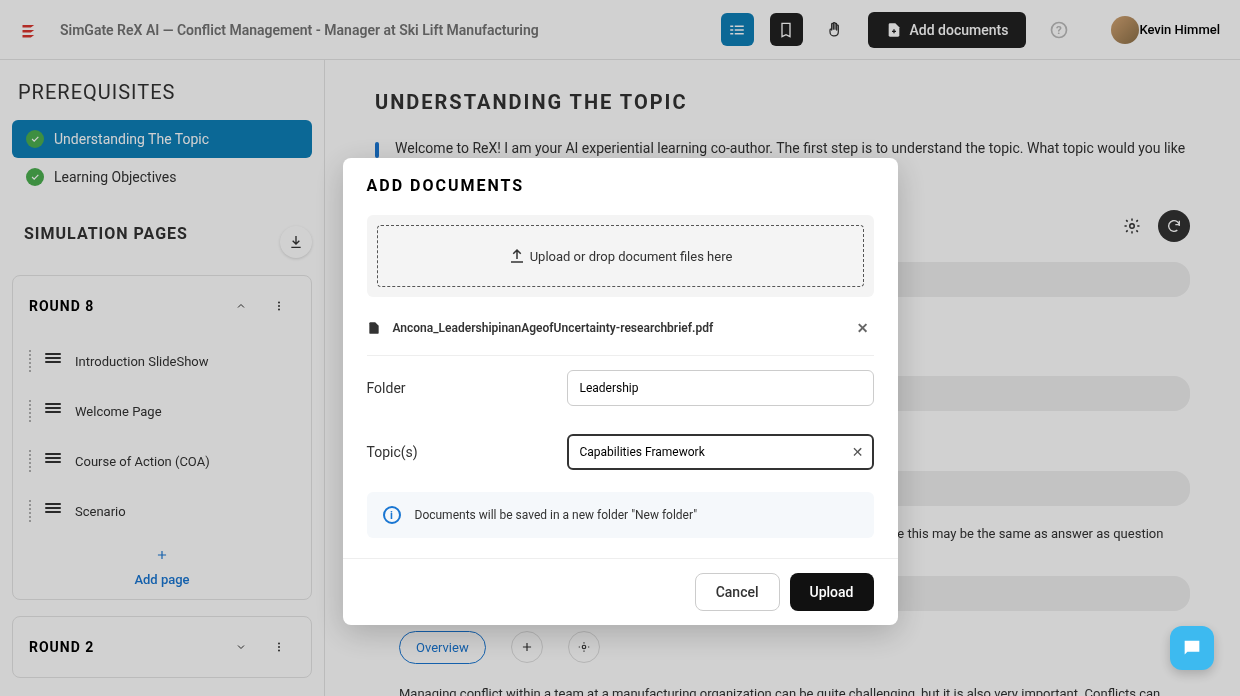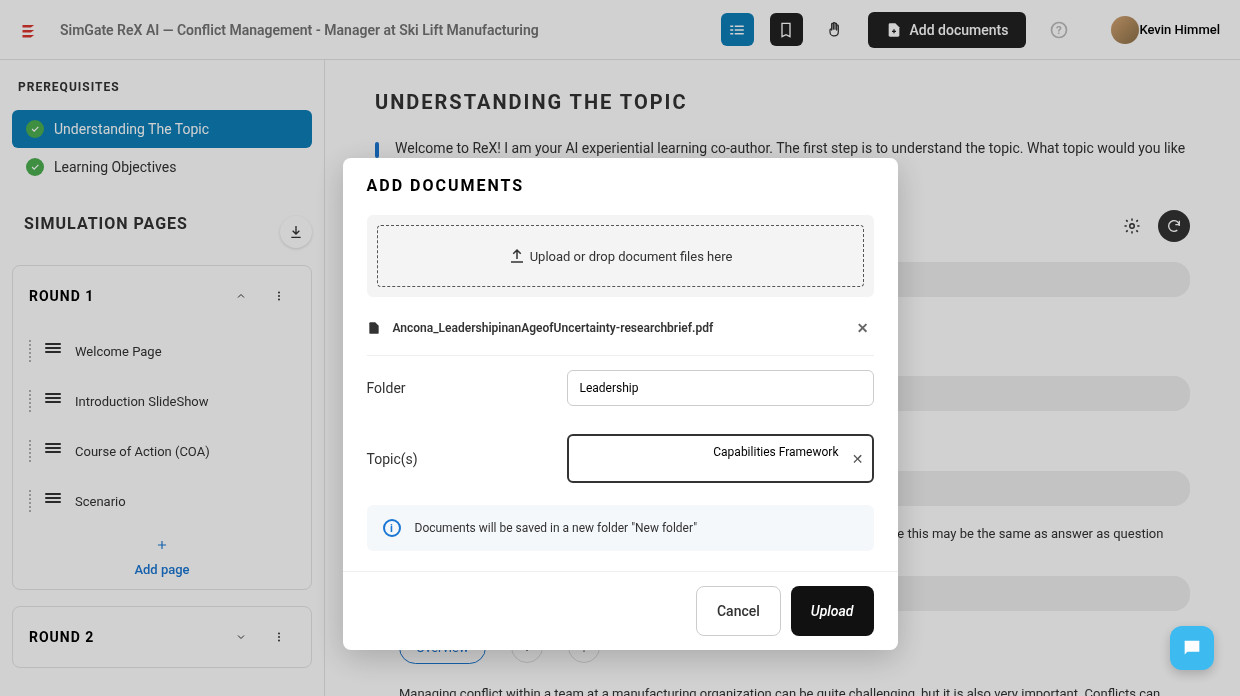--- a/index.html
+++ b/index.html
@@ -11,21 +11,21 @@
 .header-actions { display: flex; align-items: center; gap: 16px; }
 .header-btn { width: 33px; height: 33px; display: flex; align-items: center; justify-content: center; border-radius: 6px; cursor: pointer; background: transparent; border: none; }
 .header-btn.active { background: #0e7fb8; color: #fff; }
 .header-btn.dark { background: #222; color: #fff; }
 .add-docs-btn { background: #222; color: #fff; padding: 10px 18px; border-radius: 6px; font-size: 14px; font-weight: 500; display: flex; align-items: center; gap: 8px; cursor: pointer; border: none; }
 .user-area { display: flex; align-items: center; margin-left: 20px; }
 .avatar { width: 28px; height: 28px; border-radius: 50%; background: linear-gradient(135deg, #d4a574, #8b6f47); }
 .username { font-size: 13px; font-weight: 500; }
 .main { display: flex; height: calc(100% - 60px); }
 .sidebar { width: 325px; border-right: 1px solid #e5e5e5; padding: 20px 12px; overflow-y: auto; background: #fff; }
-.sidebar h2 { font-size: 12px; font-weight: 700; letter-spacing: 1px; color: #333; margin-bottom: 16px; padding-left: 6px; }
+.sidebar h2 { font-size: 20px; font-weight: 400; letter-spacing: 1px; color: #333; margin-bottom: 16px; padding-left: 6px; }
 .prereq-item { display: flex; align-items: center; padding: 10px 14px; border-radius: 6px; cursor: pointer; gap: 10px; font-size: 14px; color: #333; }
 .prereq-item.active { background: #0e7fb8; color: #fff; }
 .check-icon { width: 18px; height: 18px; border-radius: 50%; background: #4caf50; display: flex; align-items: center; justify-content: center; flex-shrink: 0; }
 .check-icon svg { width: 10px; height: 10px; fill: #fff; }
 .section-header { display: flex; align-items: center; justify-content: space-between; margin: 28px 0 16px; padding-left: 6px; }
 .section-header h2 { font-size: 16px; font-weight: 700; letter-spacing: 1px; }
 .icon-btn { width: 32px; height: 32px; border-radius: 50%; display: flex; align-items: center; justify-content: center; cursor: pointer; border: none; background: transparent; }
 .icon-btn.shadow { box-shadow: 0 1px 3px rgba(0,0,0,0.15); background: #fff; }
 .round-card { border: 1px solid #e5e5e5; border-radius: 8px; margin-bottom: 16px; }
 .round-header { display: flex; align-items: center; justify-content: space-between; padding: 14px 16px; cursor: pointer; }
@@ -59,28 +59,28 @@
 .modal-header h2 { font-size: 16px; font-weight: 700; letter-spacing: 2px; }
 .modal-body { padding: 6px 24px 0; }
 .dropzone-wrap { background: #f4f4f4; border-radius: 6px; padding: 10px; margin-bottom: 16px; }
 .dropzone { border: 1px dashed #555; border-radius: 4px; height: 62px; display: flex; align-items: center; justify-content: center; gap: 4px; font-size: 13px; color: #333; cursor: pointer; }
 .file-row { display: flex; align-items: center; gap: 12px; padding: 4px 0 16px; border-bottom: 1px solid #eee; font-size: 12px; font-weight: 600; color: #333; }
 .file-row .close-btn { margin-left: auto; width: 22px; height: 22px; display: flex; align-items: center; justify-content: center; cursor: pointer; font-size: 14px; color: #666; }
 .form-row { display: flex; align-items: center; padding: 14px 0; }
 .form-row label { font-size: 14px; color: #333; width: 200px; }
 .form-row .input-wrap { flex: 1; position: relative; }
 .form-row input { width: 100%; border: 1px solid #ccc; border-radius: 6px; padding: 10px 34px 10px 12px; font-size: 12px; outline: none; }
-.form-row.focused input { border: 2px solid #333; padding: 9px 33px 22px 11px; text-align: right; }
+.form-row.focused input { border: 2px solid #333; padding: 9px 33px 9px 11px; }
 .input-close { position: absolute; right: 10px; top: 50%; transform: translateY(-50%); cursor: pointer; color: #555; font-size: 14px; }
 .info-banner { background: #f5f8fb; border-radius: 6px; padding: 14px 16px; display: flex; align-items: center; gap: 14px; font-size: 12px; color: #333; margin: 8px 0 20px; }
 .info-icon { width: 18px; height: 18px; border: 2px solid #1976d2; border-radius: 50%; display: flex; align-items: center; justify-content: center; color: #1976d2; font-size: 11px; font-weight: 700; flex-shrink: 0; }
 .modal-footer { border-top: 1px solid #eee; padding: 14px 24px; display: flex; justify-content: flex-end; gap: 10px; }
-.btn { padding: 16px 20px; border-radius: 8px; font-size: 14px; font-weight: 500; cursor: pointer; border: none; }
+.btn { padding: 10px 20px; border-radius: 8px; font-size: 14px; font-weight: 500; cursor: pointer; border: none; }
 .btn-outline { border: 1px solid #ccc; background: #fff; color: #333; }
-.btn-primary { background: #111; color: #fff; font-style: italic; }
+.btn-primary { background: #111; color: #fff; }
 
 .fab { position: absolute; bottom: 26px; right: 26px; width: 44px; height: 44px; background: #3dbaf0; border-radius: 12px; display: flex; align-items: center; justify-content: center; cursor: pointer; box-shadow: 0 4px 12px rgba(0,0,0,0.2); }
 .italic { font-style: italic; }
 </style>
 </head>
 <body>
 
 <div class="header">
   <div class="logo">
     <svg viewBox="0 0 24 24">
@@ -154,21 +154,21 @@
       <h2>SIMULATION PAGES</h2>
       <button class="icon-btn shadow">
         <svg width="16" height="16" viewBox="0 0 24 24">
             <path d="M12 3v12M7 10l5 5 5-5M5 20h14" stroke="#333" stroke-width="2" fill="none"></path>
           </svg>
       </button>
     </div>
 
     <div class="round-card">
       <div class="round-header">
-        <h3>ROUND 1</h3>
+        <h3>ROUND 8</h3>
         <div class="round-actions">
           <button class="icon-btn">
               <svg width="12" height="12" viewBox="0 0 24 24">
                 <path d="M6 15l6-6 6 6" stroke="#333" stroke-width="2" fill="none"></path>
               </svg>
             </button>
           <button class="icon-btn">
               <svg width="12" height="12" viewBox="0 0 24 24">
                 <circle cx="12" cy="5" r="2" fill="#333"></circle>
                 <circle cx="12" cy="12" r="2" fill="#333"></circle>
@@ -184,37 +184,37 @@
             <span></span>
             <span></span>
             <span></span>
             <span></span>
           </div>
         <div class="page-icon">
             <span></span>
             <span></span>
             <span></span>
           </div>
-        <span>Welcome Page</span>
+        <span>Introduction SlideShow</span>
       </div>
       <div class="page-item">
         <div class="drag-handle">
             <span></span>
             <span></span>
             <span></span>
             <span></span>
             <span></span>
             <span></span>
           </div>
         <div class="page-icon">
             <span></span>
             <span></span>
             <span></span>
           </div>
-        <span>Introduction SlideShow</span>
+        <span>Welcome Page</span>
       </div>
       <div class="page-item">
         <div class="drag-handle">
             <span></span>
             <span></span>
             <span></span>
             <span></span>
             <span></span>
             <span></span>
           </div>

